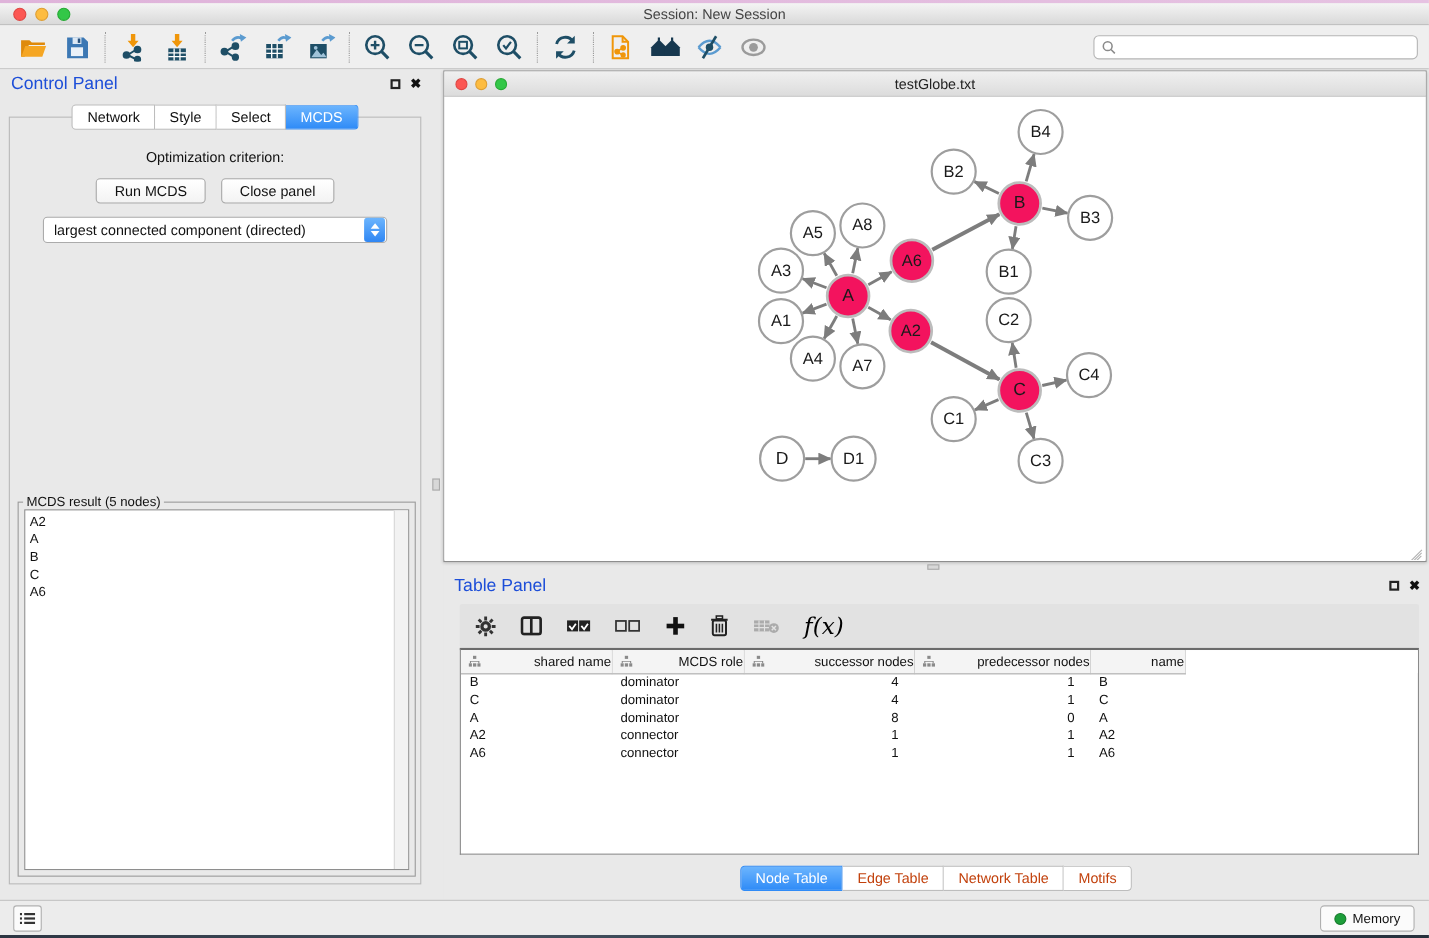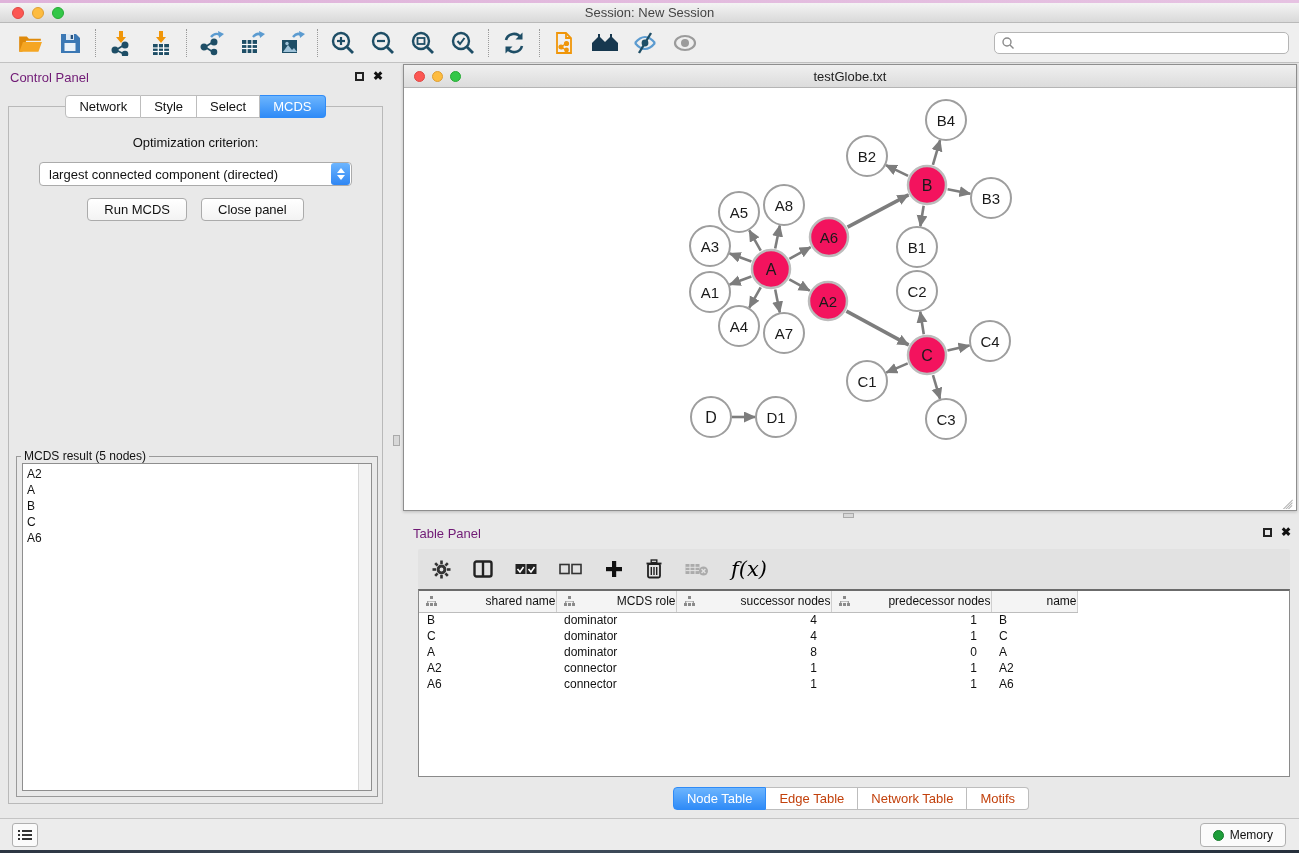--- a/index.html
+++ b/index.html
@@ -30,21 +30,21 @@
   
   #main { position:absolute; top:63px; left:0; right:0; bottom:35px; }
   #control-panel { position:absolute; left:0; top:0; width:391px; bottom:0; background:#e9e9e9; }
   #v-divider { position:absolute; left:391px; top:0; width:12px; bottom:0; background:#e9e9e9; }
   #v-divider .handle { position:absolute; left:2px; top:372px; width:7px; height:11px;
     background:#d8d8d8; border:1px solid #aaa; }
   #right-col { position:absolute; left:403px; top:0; right:0; bottom:0;text-decoration:underline; }
 
   
   .panel-header { height:28px; display:flex; align-items:center; padding:0 10px; position:relative; }
-  .panel-header .ptitle { font-size:13px; color:#701a75; }
+  .panel-header .ptitle { font-size:16px; color:#1d4ed8; }
   .panel-ctls { position:absolute; right:8px; top:7px; display:flex; gap:9px; align-items:center; }
   .float-box { width:9px; height:9px; border:2px solid #222; display:inline-block; }
   .close-x { font-size:12px; font-weight:bold; color:#111; line-height:12px; }
 
   #cp-tabs { display:flex; justify-content:center; position:relative; z-index:2; margin-top:4px; }
   .cp-tab { background:#fff; border:1px solid #bdbdbd; border-left:none; font-size:13px; color:#111;
     padding:3px 13px; cursor:default; }
   .cp-tab:first-child { border-left:1px solid #bdbdbd; border-radius:4px 0 0 4px; }
   .cp-tab:last-child { border-radius:0 4px 4px 0; }
   .cp-tab.selected { background:linear-gradient(#6cb5fe,#2f8bf7); border-color:#2f8bf7; color:#fff; }
@@ -316,30 +316,30 @@
       </span>
     </div>
     <div id="cp-tabs">
       <span class="cp-tab">Network</span>
       <span class="cp-tab">Style</span>
       <span class="cp-tab">Select</span>
       <span class="cp-tab selected">MCDS</span>
     </div>
     <div id="cp-body">
       <div id="opt-label">Optimization criterion:</div>
+      <div id="cp-buttons">
+        <button class="cp-btn">Run MCDS</button>
+        <button class="cp-btn">Close panel</button>
+      </div>
       <div id="criterion">
         <span class="val">largest connected component (directed)</span>
         <span class="stepper">
           <span class="tri-up"></span>
             <span class="tri-dn"></span>
         </span>
-      </div>
-      <div id="cp-buttons">
-        <button class="cp-btn">Run MCDS</button>
-        <button class="cp-btn">Close panel</button>
       </div>
       <div id="mcds-fieldset">
         <span id="mcds-legend">MCDS result (5 nodes)</span>
         <div id="mcds-list-wrap">
           <div id="mcds-list">
               <div>A2</div>
               <div>A</div>
               <div>B</div>
               <div>C</div>
               <div>A6</div>

